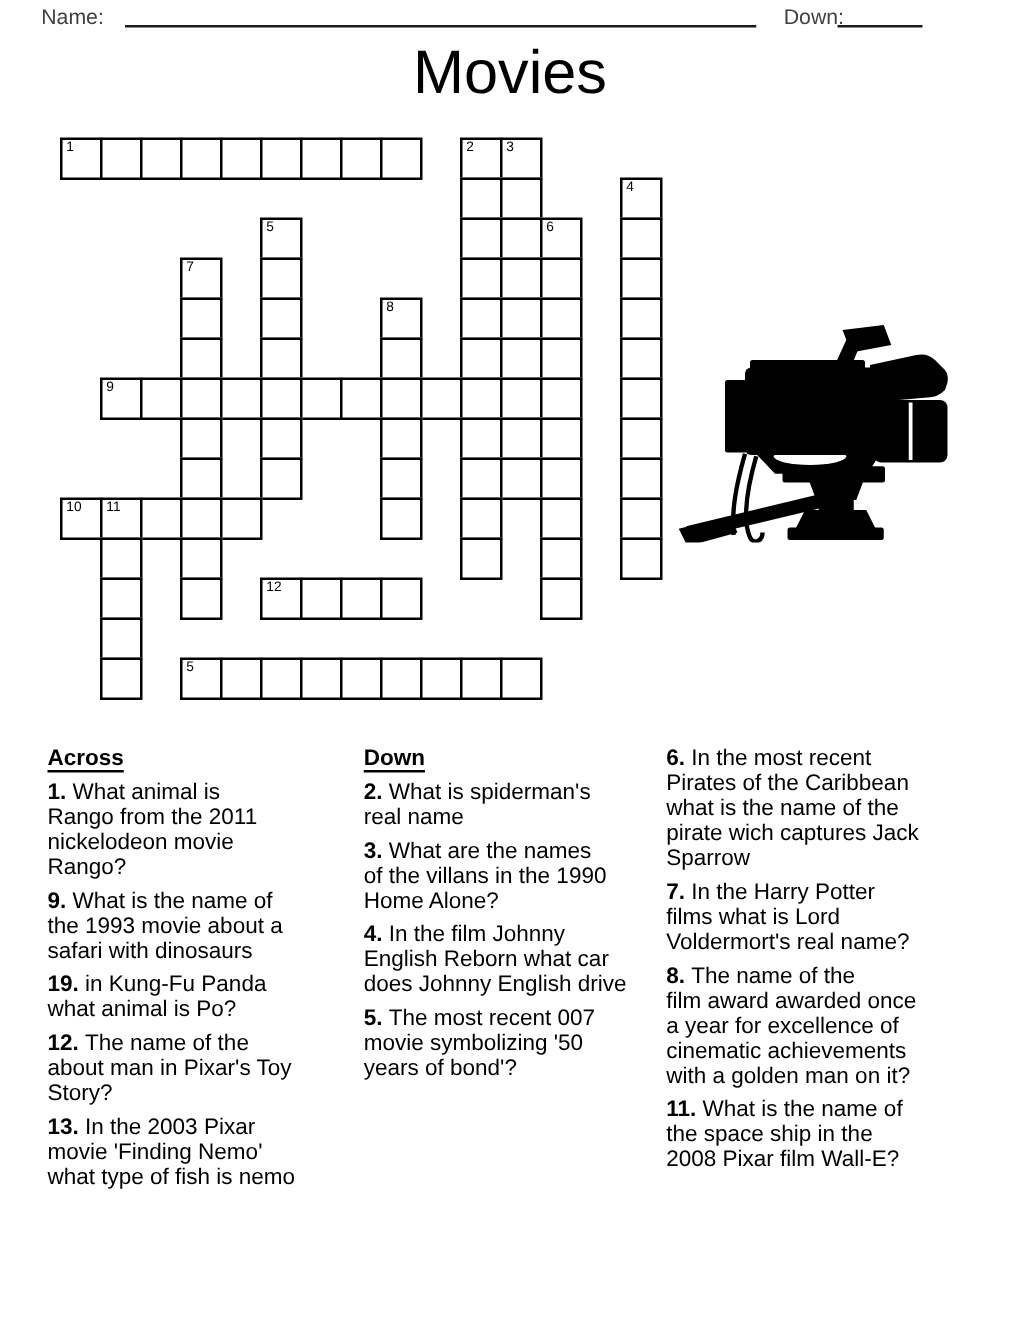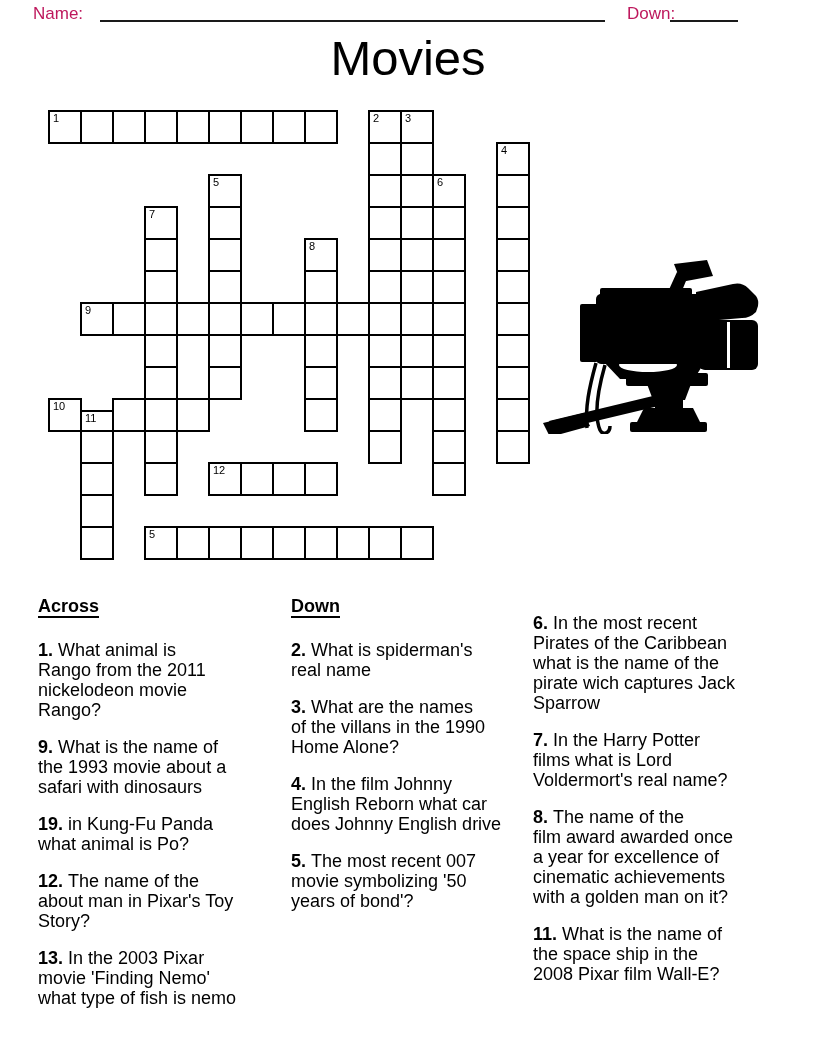--- a/index.html
+++ b/index.html
@@ -1,21 +1,21 @@
 <!DOCTYPE html>
 <html><head>
 <meta charset="utf-8">
 <style>
   html,body{margin:0;padding:0;background:#fff;}
   .page{
     position:relative; width:816px; height:1056px; background:#fff;
     font-family:"Liberation Sans", sans-serif; color:#000; overflow:hidden;
   }
   
-  .hdr-label{position:absolute; font-size:17px; color:#be185d;}
+  .hdr-label{position:absolute; font-size:17px; color:#404040;}
   .blank-line{position:absolute; height:0; border-bottom:2px solid #1a1a1a;}
   
   .title{
     position:absolute; left:0; right:0; top:30px; text-align:center;
     font-size:49px; font-weight:500; letter-spacing:0px; color:#000;
   }
   
   .grid{position:absolute; left:48px; top:110px; width:532px; height:452px;}
   .cell{
     position:absolute; width:34px; height:34px; box-sizing:border-box;
@@ -29,21 +29,21 @@
   .camera{position:absolute; left:536px; top:260px;}
   
   .clue-col{position:absolute; top:596px; font-size:18px; line-height:20px; color:#000;}
   .col-1{left:38px;  width:236px;}
   .col-2{left:291px; width:250px;}
   .col-3{left:533px; width:258px;}
   .clue-heading{
     display:inline-block; font-weight:bold; font-size:18px;
     border-bottom:2px solid #000; padding-bottom:0px; margin-bottom:5px;
   }
-  .clue{margin:17px 0 7px 0;}
+  .clue{margin:0 0 7px 0;}
   .clue .n{font-weight:bold; margin-right:5px;}
   .clue .t{white-space:pre-line;}
 </style>
 </head>
 <body>
 
 <div class="page">
 
   <span class="hdr-label" style="left:33px; top:4px;">Name:</span>
   <span class="blank-line" style="left:100px; top:20px; width:505px;"></span>
@@ -133,21 +133,21 @@
       <div class="cell" style="left: 96px; top: 256px;"></div>
       <div class="cell" style="left: 160px; top: 256px;"></div>
       <div class="cell" style="left: 256px; top: 256px;"></div>
       <div class="cell" style="left: 320px; top: 256px;"></div>
       <div class="cell" style="left: 352px; top: 256px;"></div>
       <div class="cell" style="left: 384px; top: 256px;"></div>
       <div class="cell" style="left: 448px; top: 256px;"></div>
       <div class="cell" style="left: 0px; top: 288px;">
         <span class="num">10</span>
       </div>
-      <div class="cell" style="left: 32px; top: 288px; margin-top: 12px;">
+      <div class="cell" style="left: 32px; top: 288px;">
         <span class="num">11</span>
       </div>
       <div class="cell" style="left: 64px; top: 288px;"></div>
       <div class="cell" style="left: 96px; top: 288px;"></div>
       <div class="cell" style="left: 128px; top: 288px;"></div>
       <div class="cell" style="left: 256px; top: 288px;"></div>
       <div class="cell" style="left: 320px; top: 288px;"></div>
       <div class="cell" style="left: 384px; top: 288px;"></div>
       <div class="cell" style="left: 448px; top: 288px;"></div>
       <div class="cell" style="left: 32px; top: 320px;"></div>

